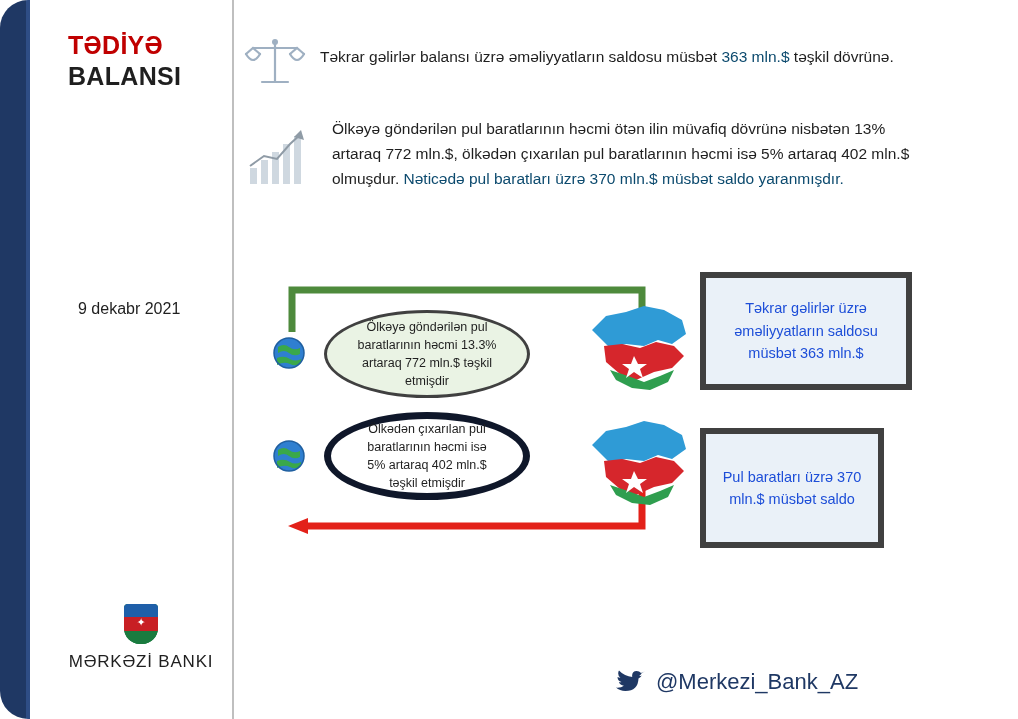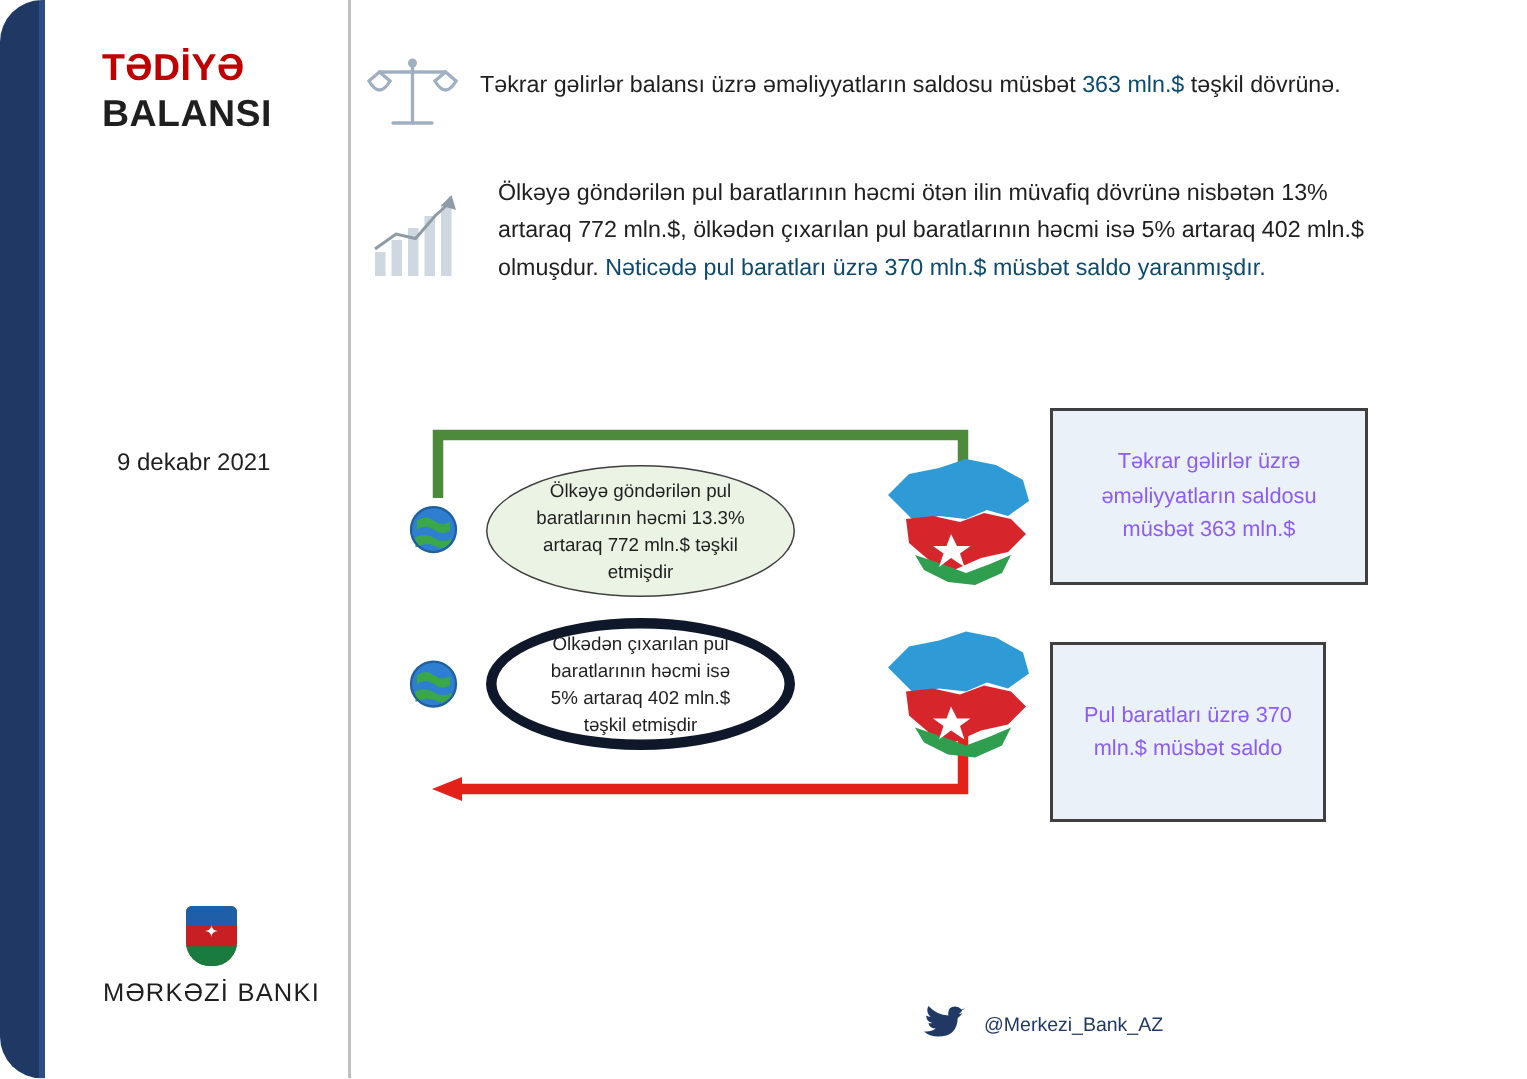--- a/index.html
+++ b/index.html
@@ -148,34 +148,34 @@
     text-align: center;
     font-size: 12.5px;
     line-height: 1.45;
     color: #1f1f1f;
     padding: 0 26px;
   }
   #oval1 {
     left: 324px; top: 310px;
     width: 206px; height: 88px;
     background: #eaf3e4;
-    border: 1px solid #404040;
+    border: 3px solid #404040;
   }
   #oval2 {
     left: 324px; top: 412px;
     width: 206px; height: 88px;
     background: #ffffff;
     border: 7px solid #0f172a;
   }
   .info-box {
     position: absolute;
     box-sizing: border-box;
     background: #eaf1f8;
-    border: 2px solid #404040;
-    color: #8b5cf6;
+    border: 6px solid #404040;
+    color: #1d4ed8;
     font-size: 14.5px;
     line-height: 1.55;
     display: flex;
     align-items: center;
     justify-content: center;
     text-align: center;
     padding: 0 16px;
   }
   #infobox1 { left: 700px; top: 272px; width: 212px; height: 118px; }
   #infobox2 { left: 700px; top: 428px; width: 184px; height: 120px; }
@@ -198,21 +198,21 @@
     left: 612px; top: 668px;
     display: flex;
     align-items: center;
   }
   .twitter .bird {
     width: 34px; height: 28px;
     margin-right: 10px;
   }
   .twitter .handle {
     color: #1f3864;
-    font-size: 13px;
+    font-size: 22px;
   }
 </style>
 </head>
 <body>
 
 <div id="slide">
 
   <div class="left-stripe"></div>
   <div class="left-stripe-inner"></div>
   <div class="v-divider"></div>

